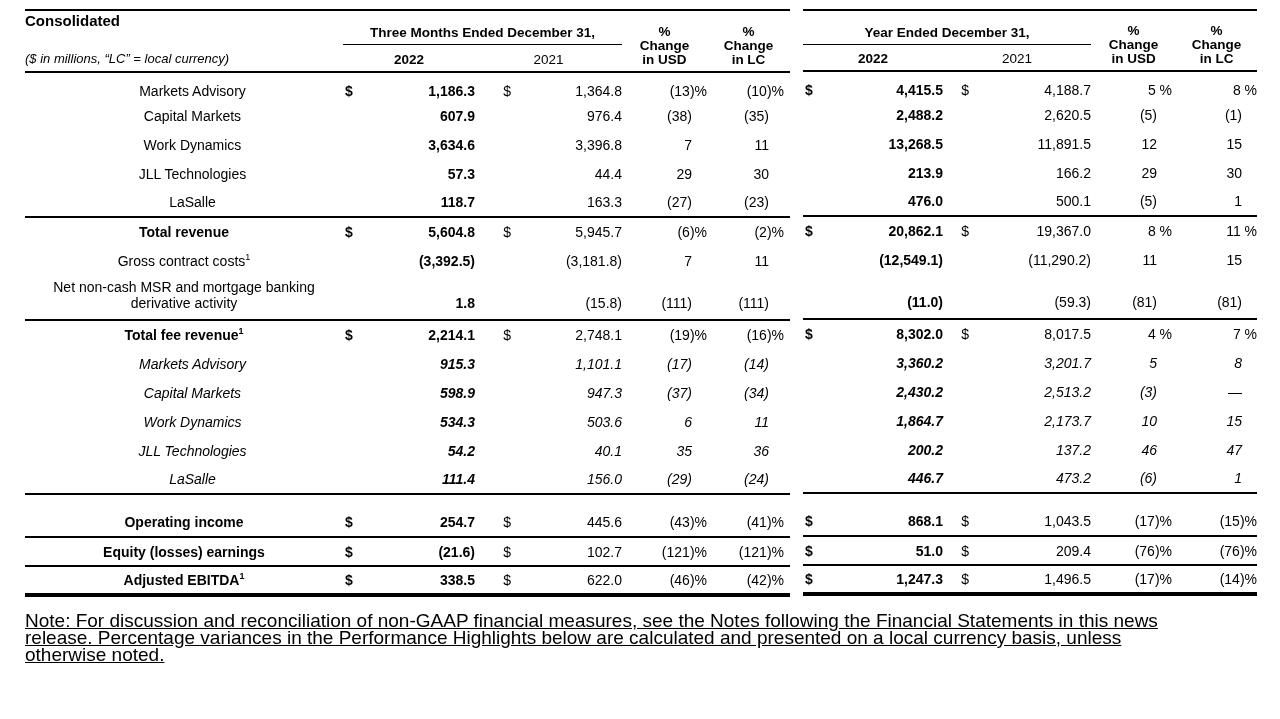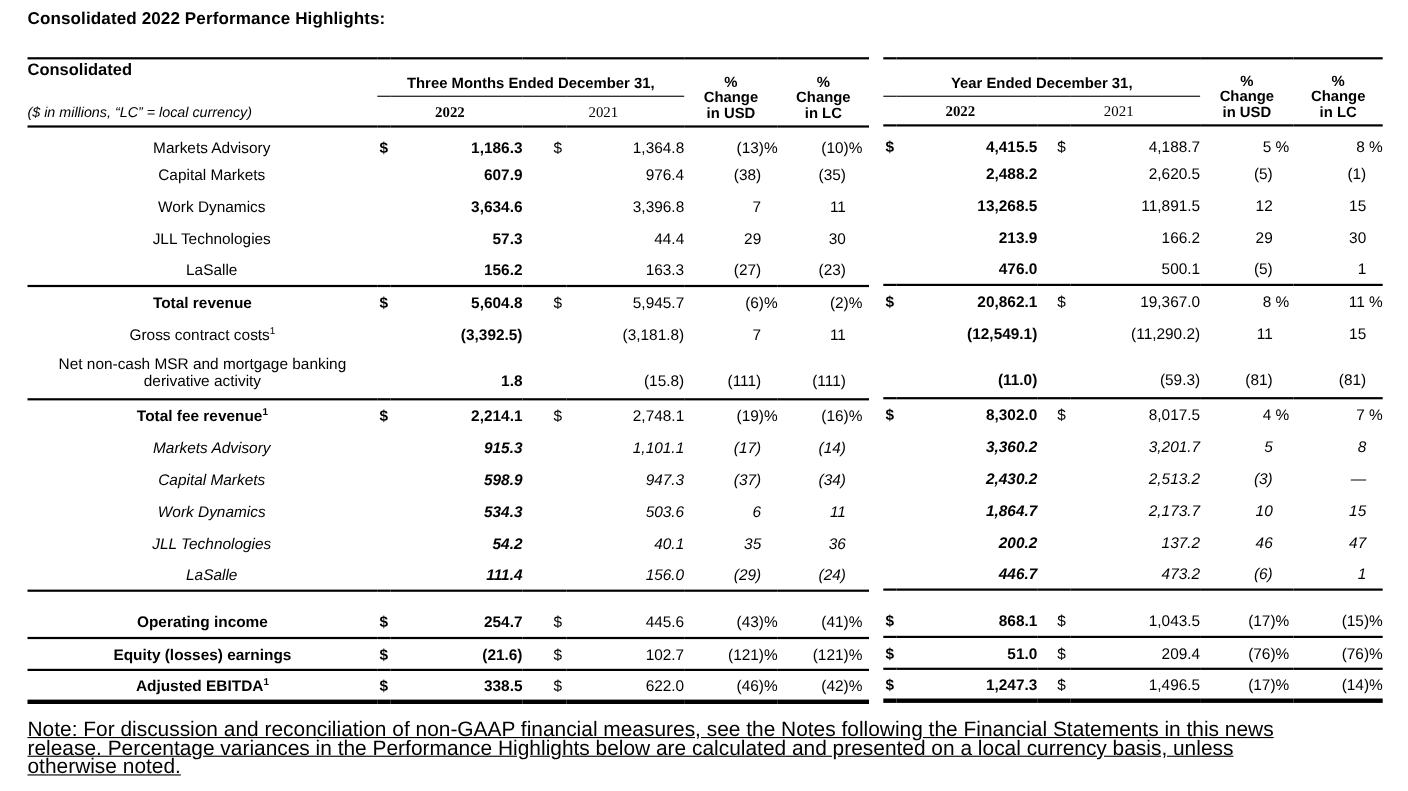--- a/index.html
+++ b/index.html
@@ -20,21 +20,21 @@
   th, td { padding: 0; color: #000; }
 
   
   thead th { font-weight: bold; font-size: 13.5px; vertical-align: bottom; }
   th.hb { border-bottom: 2px solid #000; }
   th.corner { text-align: left; }
   .corner-wrap { display: flex; flex-direction: column; justify-content: space-between; height: 60px; }
   .corner-title { font-size: 15px; font-weight: bold; padding-top: 1px; }
   .corner-sub { font-size: 13px; font-weight: normal; font-style: italic; padding-bottom: 5px; }
   th.period { text-align: center; border-bottom: 1.5px solid #000; height: 34px; padding-bottom: 4px; }
-  th.yr { height: 27px; vertical-align: middle; padding-top: 2px; font-family: Liberation Serif, serif; }
+  th.yr { height: 27px; vertical-align: middle; padding-top: 2px; }
   th.yr2021 { font-weight: normal; }
   th.chgh { vertical-align: bottom; padding-bottom: 4px; }
   th.chgh div { line-height: 14px; text-align: center; }
 
   
   tbody td { font-size: 14px; height: 29px; vertical-align: middle; }
   tbody tr:first-child td { padding-top: 8px; }
   td.lab  { text-align: center; line-height: 16px; }
   tr.r-seg td.lab, tr.r-iseg td.lab { padding-left: 17px; }
   tr.r-iseg td { font-style: italic; }
@@ -59,21 +59,20 @@
   sup { font-size: 9px; line-height: 0; }
 
   
   .nm-note { font-size: 11.5px; margin-top: 8px; color: #1a1a1a; }
   .gaap-note { font-size: 19px; line-height: 17px; margin-top: 15px; width: 1150px; text-decoration: underline; }
 </style>
 </head>
 <body>
 
 <div class="page">
-  <div class="title">Consolidated 2022 Performance Highlights:</div>
 
   <div class="tables">
 
     <table class="left">
       <colgroup>
         <col style="width:318px">
           <col style="width:12px">
           <col style="width:120px">
         <col style="width:40px">
           <col style="width:107px">
@@ -138,21 +137,21 @@
             <td class="d1"></td>
             <td class="v1">57.3</td>
             <td class="d2"></td>
             <td class="v2">44.4</td>
             <td class="chg u nopct">29</td>
             <td class="chg l nopct">30</td>
           </tr>
           <tr class="r-seg b2">
             <td class="lab">LaSalle</td>
             <td class="d1"></td>
-            <td class="v1">156.2</td>
+            <td class="v1">118.7</td>
             <td class="d2"></td>
             <td class="v2">163.3</td>
             <td class="chg u nopct">(27)</td>
             <td class="chg l nopct">(23)</td>
           </tr>
           <tr class="r-sum">
             <td class="lab">Total revenue</td>
             <td class="d1">$</td>
             <td class="v1">5,604.8</td>
             <td class="d2">$</td>

